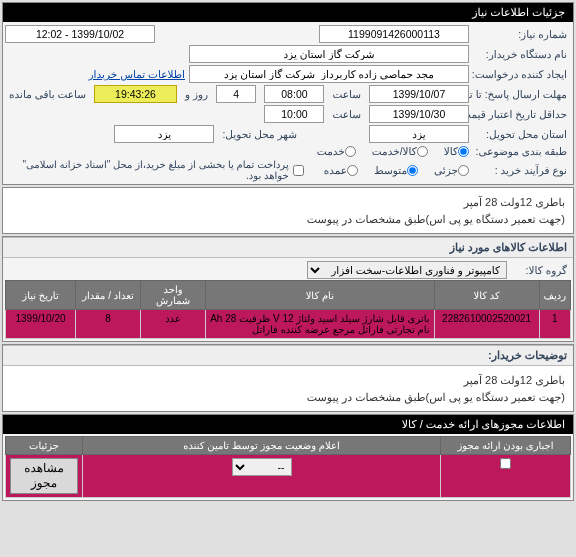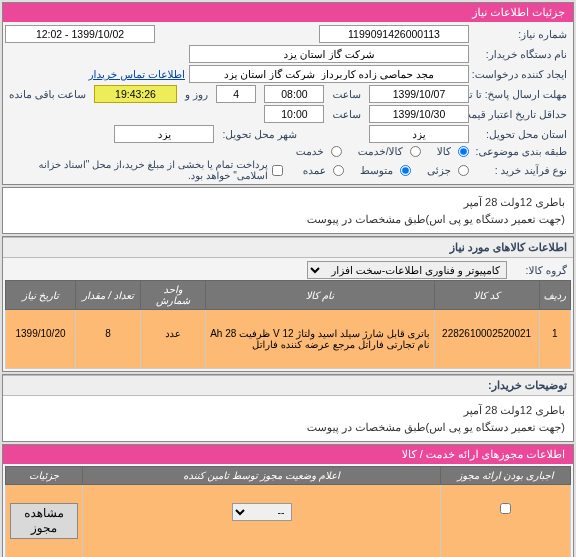--- a/index.html
+++ b/index.html
@@ -11,21 +11,21 @@
     background: #e0e0e0;
     direction: rtl;
     width: 576px;
   }
   .panel {
     border: 1px solid #888;
     background: #f4f4f4;
     margin-bottom: 2px;
   }
   .panel-header {
-    background: #ec4899;
+    background: #000000;
     color: #fff;
     padding: 3px 8px;
     font-size: 11px;
   }
   .panel-body {
     padding: 2px;
   }
   .row {
     display: flex;
     align-items: center;
@@ -50,21 +50,21 @@
     text-align: center;
   }
   .f-lg { width: 150px; }
   .f-md { width: 100px; }
   .f-sm { width: 60px; }
   .f-xs { width: 40px; }
   .f-long { width: 280px; }
   .radio-item {
     display: inline-flex;
     align-items: center;
-    gap: 7px;
+    gap: 0;
     margin-left: 12px;
     font-size: 10.5px;
     color: #33455c;
   }
   input[type="radio"] { margin: 0; width: 11px; height: 11px; }
   input[type="checkbox"] { margin: 0; width: 11px; height: 11px; }
   .yellow-box {
     background: #eded5a;
     padding: 2px 20px;
     border: 1px solid #bba500;
@@ -96,25 +96,24 @@
     width: 100%;
     border-collapse: collapse;
     font-size: 10px;
   }
   table.data th {
     background: #777;
     color: #fff;
     padding: 3px 4px;
     font-weight: normal;
     border: 1px solid #666;
-    font-style: italic;
   }
   table.data td {
-    background: #fdba74;
-    padding: 18px 4px;
+    background: #be185d;
+    padding: 3px 4px;
     text-align: center;
     border: 1px solid #ccc;
     vertical-align: top;
   }
   table.data td.right-align { text-align: right; }
   .btn {
     background: #d9d9d9;
     border: 1px solid #888;
     padding: 2px 10px;
     font-size: 12px;

